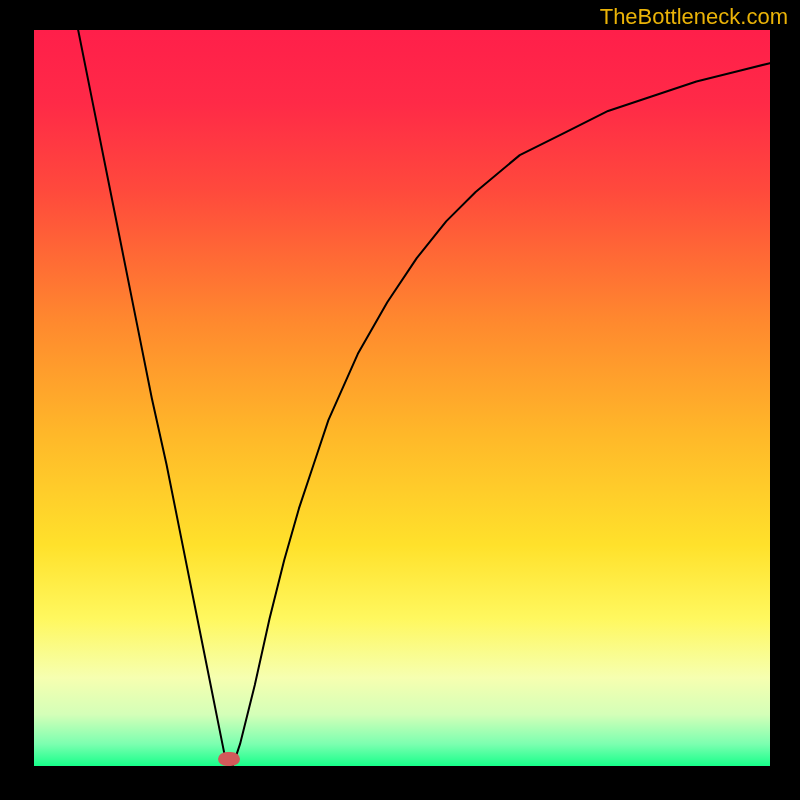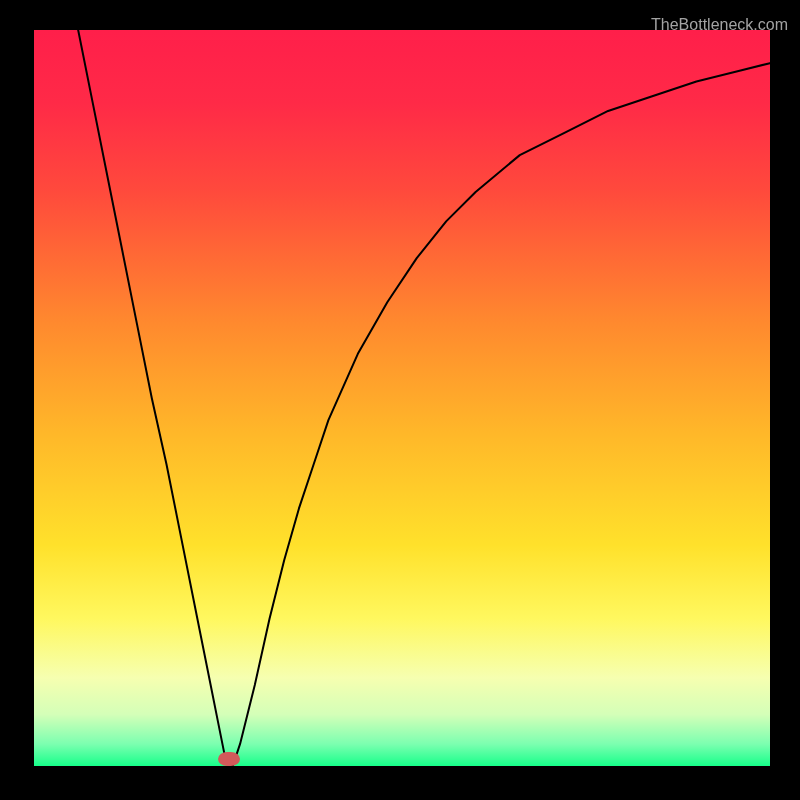--- a/index.html
+++ b/index.html
@@ -6,24 +6,24 @@
     margin: 0;
     padding: 0;
     width: 800px;
     height: 800px;
     background: #000;
     overflow: hidden;
     font-family: Arial, Helvetica, sans-serif;
   }
   .watermark {
     position: absolute;
-    top: 16px;
+    top: 4px;
     right: 12px;
-    color: #a3a3a3;
-    font-size: 16px;
+    color: #eab308;
+    font-size: 22px;
     font-weight: 500;
     pointer-events: none;
   }
   .plot-area {
     position: absolute;
     overflow: hidden;
   }
   .gradient-bg {
     position: absolute;
     inset: 0;

